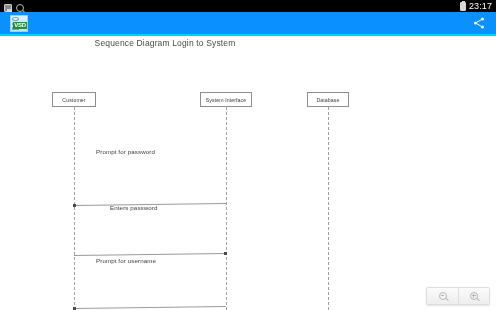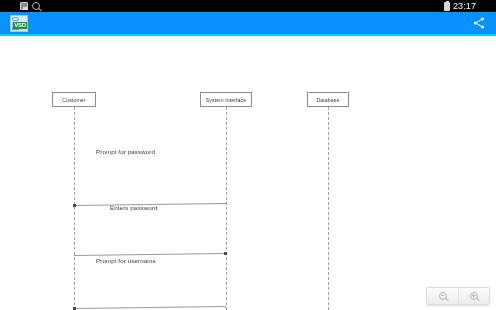--- a/index.html
+++ b/index.html
@@ -20,22 +20,22 @@
   }
 
   
   .statusbar {
     position: absolute;
     top: 0; left: 0;
     width: 496px;
     height: 12px;
     background: #000000;
     display: flex;
-    align-items: center;
-    padding: 0 20px;
+    align-items: flex-end;
+    padding: 0 4px;
   }
   .status-left { display: flex; align-items: center; gap: 4px; }
   .status-right { margin-left: auto; display: flex; align-items: center; gap: 3px; }
 
   .sb-icon {
     width: 8px; height: 8px;
     display: inline-block;
     position: relative;
   }
   .sb-save {
@@ -309,20 +309,21 @@
           <circle cx="18" cy="19" r="2.6" fill="#ffffff"></circle>
           <path d="M8.2 10.8 L15.8 6.4 M8.2 13.2 L15.8 17.6" stroke="#ffffff" stroke-width="1.7" fill="none"></path>
         </svg>
       </div>
     </div>
   </div>
   <div class="ab-accent"></div>
 
   <div class="canvas">
 
+    <div class="doc-title">Sequence Diagram Login to System</div>
 
     <div class="diagram">
 
       <div class="lifeline ll-customer"></div>
       <div class="lifeline ll-system"></div>
       <div class="lifeline ll-database"></div>
 
       <div class="actor actor-customer">
         <span>Customer</span>
       </div>

